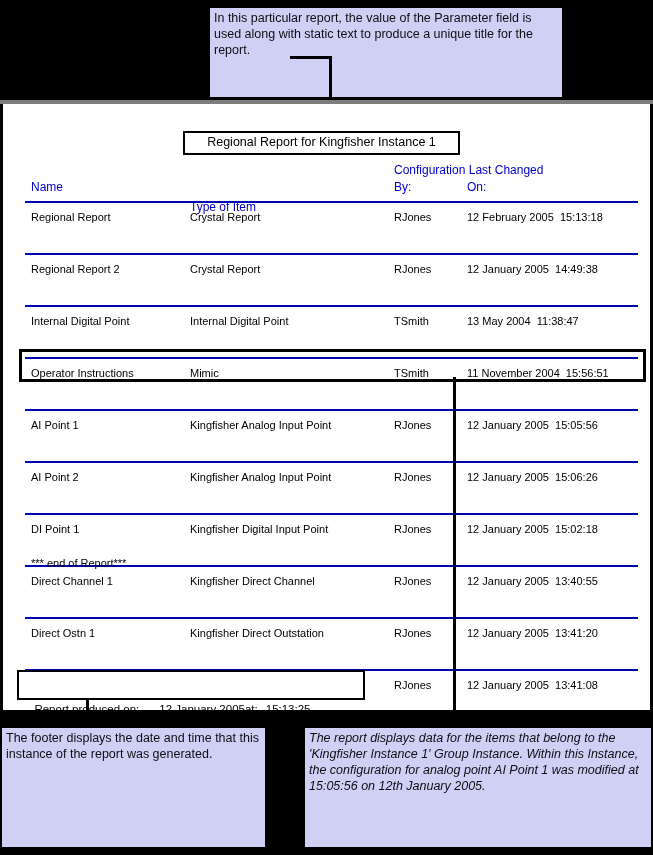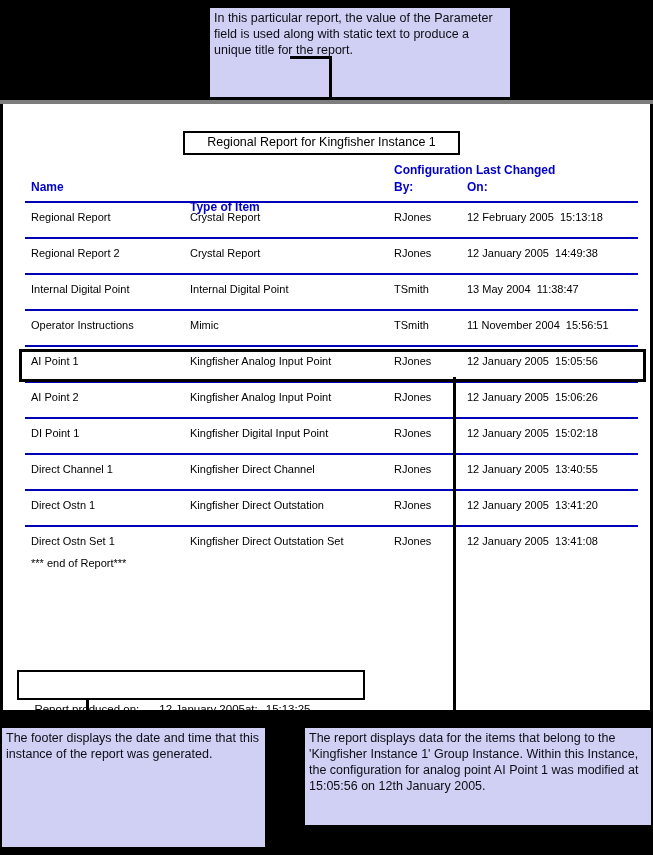--- a/index.html
+++ b/index.html
@@ -6,47 +6,47 @@
   body{
     width:653px;height:855px;position:relative;background:#000;
     font-family:"Liberation Sans","DejaVu Sans",sans-serif;
     overflow:hidden;
   }
   
   .callout{
     position:absolute;background:#D0D0F4;color:#0d0d14;
     font-size:12.5px;line-height:1.28;padding:2px 4px;box-sizing:border-box;
   }
-  .callout-top{left:210px;top:8px;width:300px;height:89px;}
+  .callout-top{left:210px;top:8px;width:352px;height:89px;}
   .callout-bl{left:2px;top:728px;width:263px;height:119px;}
-  .callout-br{left:305px;top:728px;width:346px;height:97px;}
+  .callout-br{left:305px;top:728px;width:346px;height:119px;font-style:italic;}
   
   .line{position:absolute;background:#000;}
   
   .page-strip{position:absolute;left:0;top:100px;width:653px;height:4px;background:#7D7D7D;}
   .page{
     position:absolute;left:1px;top:104px;width:651px;height:609px;background:#fff;
     border-left:2px solid #000;border-right:2px solid #000;border-bottom:3px solid #000;
     box-sizing:border-box;
   }
   .title-box{
     position:absolute;left:183px;top:131px;width:277px;height:24px;
     border:2px solid #000;box-sizing:border-box;background:#fff;
     font-size:12.5px;color:#000;text-align:center;line-height:19px;
   }
-  .hdr{position:absolute;font-size:12px;font-weight:bold;color:#0000CC;white-space:pre;}
+  .hdr{position:absolute;font-size:12px;font-weight:normal;color:#0000CC;white-space:pre;}
   .hdr-group{left:394px;top:163px;}
   .hdr-name{left:31px;top:180px;}
   .hdr-type{left:190px;top:180px;margin-top:20px;}
   .hdr-by{left:394px;top:180px;text-align:right;}
   .hdr-on{left:467px;top:180px;}
   .hdr-rule{position:absolute;left:25px;top:201px;width:613px;height:2px;background:#0000B6;}
   
   .rows{position:absolute;left:25px;top:203px;width:613px;}
-  .row{position:relative;height:36px;border-bottom:2px solid #0000B6;box-sizing:border-box;}
+  .row{position:relative;height:52px;border-bottom:2px solid #0000B6;box-sizing:border-box;}
   .row.no-sep{border-bottom:none;}
   .cell{position:absolute;top:8px;font-size:11px;color:#000;white-space:pre;}
   .c-name{left:6px;}
   .c-type{left:165px;}
   .c-by{left:369px;}
   .c-on{left:442px;}
   .highlight-box{
     position:absolute;left:-6px;width:621px;height:27px;
     border:3px solid #000;box-sizing:content-box;background:transparent;z-index:3;
   }

